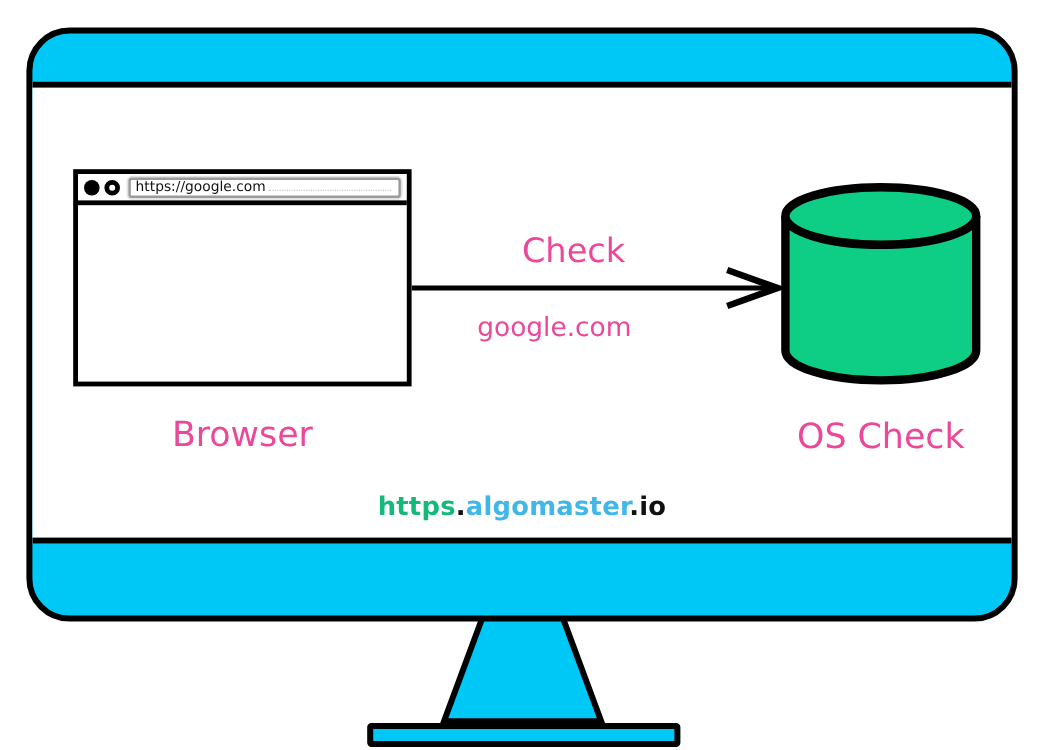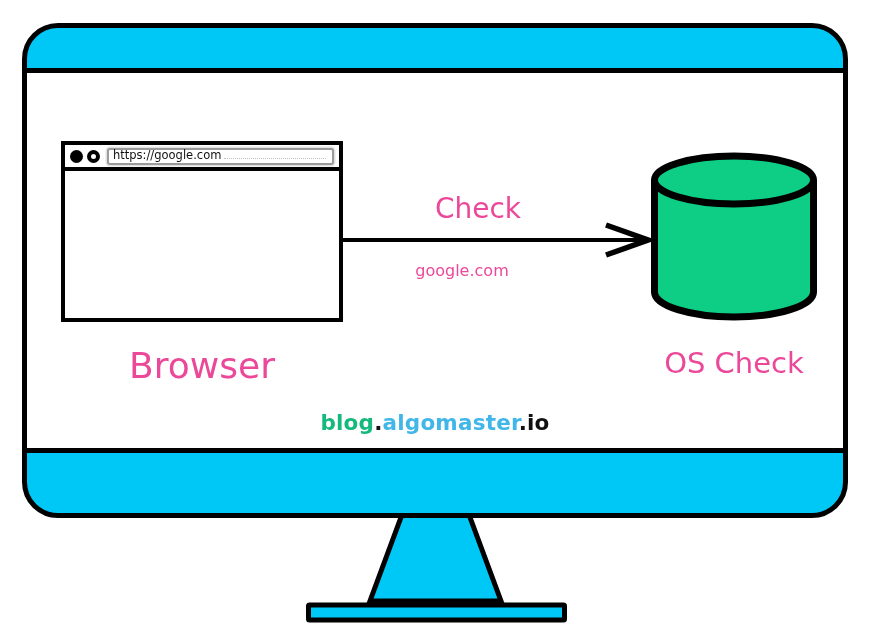--- a/index.html
+++ b/index.html
@@ -109,24 +109,24 @@
     height: 1px;
     margin: 4px 2px 0 3px;
     border-bottom: 1px dotted #c4c4c4;
   }
   
   .label {
     color: #ec4899;
     text-align: center;
     white-space: nowrap;
   }
-  .browser-label { left: 61px; width: 282px; top: 345px; font-size: 36px; }
+  .browser-label { left: 61px; width: 282px; top: 345px; font-size: 29px; }
   .cache-label   { left: 646px; width: 176px; top: 346px; font-size: 29px; }
   .check-label   { left: 378px; width: 200px; top: 192px; font-size: 28px; }
-  .domain-label  { left: 362px; width: 200px; top: 261px; font-size: 16px; }
+  .domain-label  { left: 362px; width: 200px; top: 261px; font-size: 22px; }
 
   
   .arrow-svg    { left: 343px; top: 222px; }
   .cylinder-svg { left: 650px; top: 151px; }
 
   
   .watermark {
     left: 22px;
     width: 826px;
     top: 410px;
@@ -180,17 +180,17 @@
     <div class="label domain-label">google.com</div>
 
     <svg class="cylinder-svg" width="168" height="172" viewBox="0 0 168 172">
       <path d="M 4.5 29 L 4.5 141 A 79.5 25 0 0 0 163.5 141 L 163.5 29" style="fill:var(--cylinder-green,#0DCE84);stroke:var(--outline,#000);stroke-width:7;"></path>
       <ellipse cx="84" cy="29" rx="79.5" ry="24" style="fill:var(--cylinder-green,#0DCE84);stroke:var(--outline,#000);stroke-width:7;"></ellipse>
     </svg>
 
     <div class="label cache-label">OS Check</div>
 
     <div class="watermark">
-      <span class="wm-green">blog</span><span class="wm-black">.</span><span class="wm-blue">algomaster</span><span class="wm-black">.</span><span class="wm-black">io</span>
+      <span class="wm-green">https</span><span class="wm-black">.</span><span class="wm-blue">algomaster</span><span class="wm-black">.</span><span class="wm-black">io</span>
     </div>
 
   </div>
 </div>
 
 </body></html>

